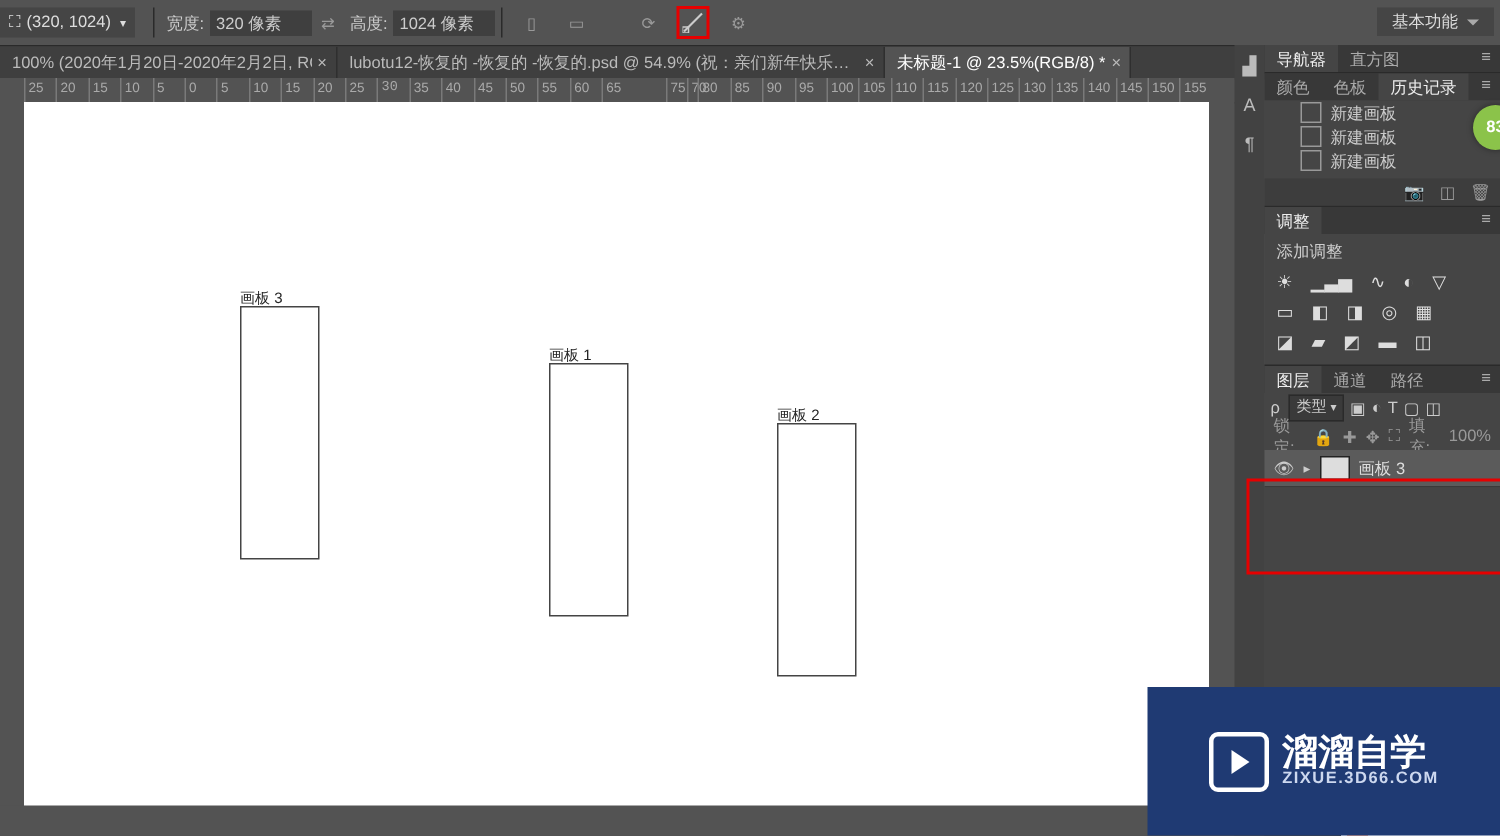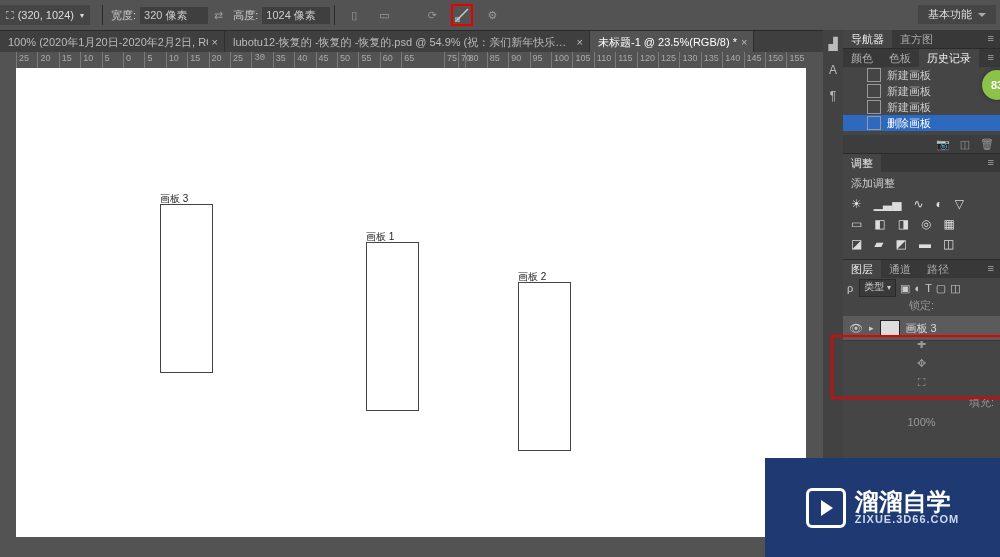--- a/index.html
+++ b/index.html
@@ -138,21 +138,21 @@
   .history-foot { height:18px; background:#3d3d3d; display:flex; justify-content:flex-end; gap:8px; align-items:center; padding:0 6px; color:#999;}
   .history-foot .fi { width:14px;height:14px; display:flex;align-items:center;justify-content:center;}
   .adjust-body { padding:4px 8px 8px; color:#ccc;}
   .adjust-body .icon-row { display:flex; gap:12px; margin-top:6px; color:#ddd; font-size:12px;}
   .layers-body { background:#454545; display:flex; flex-direction:column; flex:1;}
   .layers-body .lrow { display:flex; align-items:center; height:20px; gap:4px; padding:0 4px;}
   .layers-body select, .layers-body .fake-select {
     background:#3a3a3a; color:#ccc; border:1px solid #2a2a2a; font-size:10px; height:16px;
   }
   .layers-body .opacity-row { display:flex; align-items:center; justify-content:space-between; padding:0 6px; height:18px;}
-  .lock-row { display:flex; align-items:center; gap:6px; padding:0 6px; height:18px; color:#999;flex-direction:column;}
+  .lock-row { display:flex; align-items:center; gap:6px; padding:0 6px; height:18px; color:#999;}
   .layer-item {
     display:flex; align-items:center; height:24px; padding:0 6px; gap:6px;
     border-bottom:1px solid #3a3a3a;
   }
   .layer-item .eye { width:14px; text-align:center; color:#ccc;}
   .layer-item .thumb { width:18px;height:14px; background:#ddd; border:1px solid #222;}
   .layer-item .name { color:#ddd; font-size:11px;}
   .layer-item.active { background:#5b5b5b;}
   .red-box-layers {
     position:absolute; border:2px solid #e60000; pointer-events:none;
@@ -404,25 +404,20 @@
           <div class="hrow">
             <span style="width: 14px;"></span>
             <div class="hicon"></div>
             <span>新建画板</span>
           </div>
           <div class="hrow">
             <span style="width: 14px;"></span>
             <div class="hicon"></div>
             <span>新建画板</span>
           </div>
-          <div class="hrow active">
-            <span style="width: 14px;"></span>
-            <div class="hicon"></div>
-            <span>删除画板</span>
-          </div>
         </div>
       <div class="history-foot">
         <div class="fi">📷</div>
         <div class="fi">◫</div>
         <div class="fi">🗑</div>
       </div>
       <div class="ime-bar" style="top:auto; bottom:-2px; right:-6px;">
         <div class="sq orange">S</div>
         <div class="sq">英</div>
         <div class="sq" style="color:#2aa;">☺</div>

